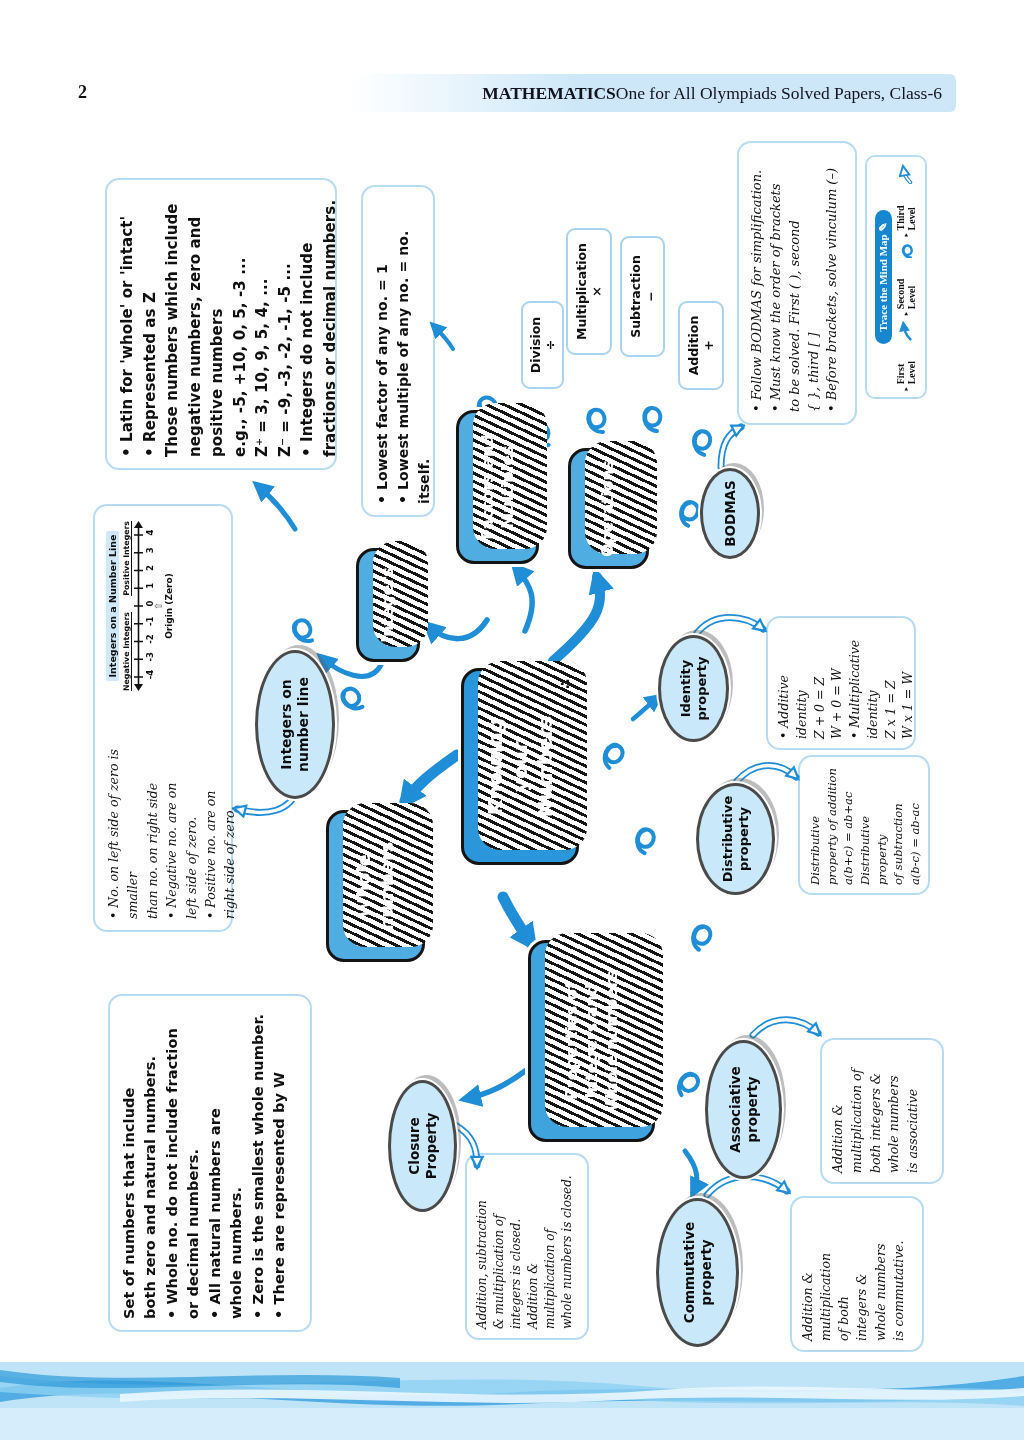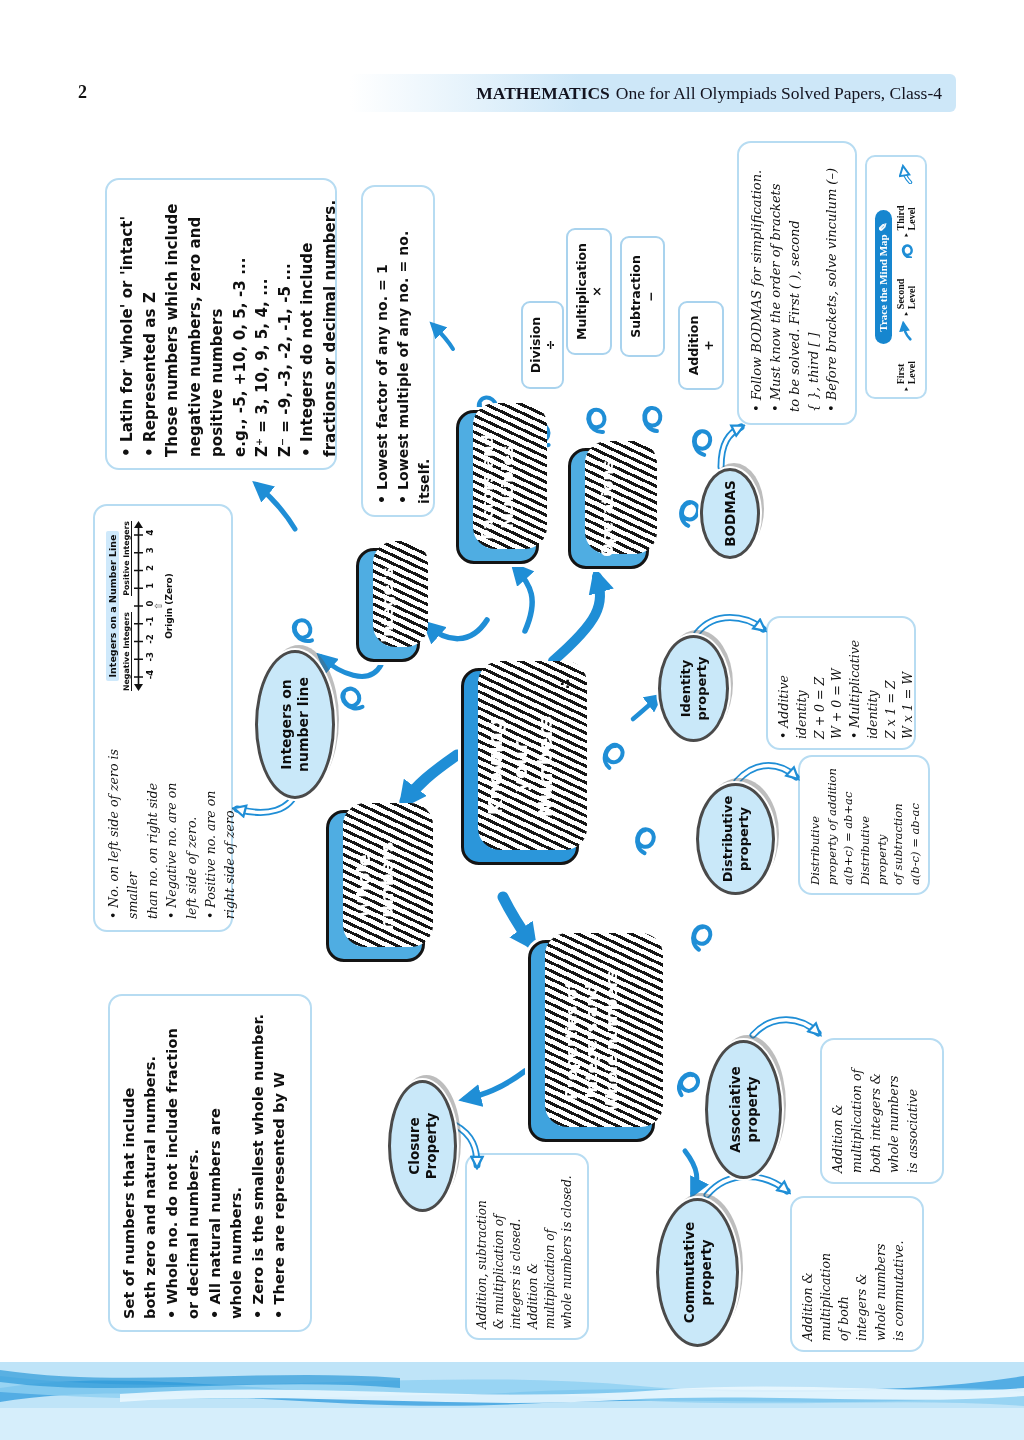--- a/index.html
+++ b/index.html
@@ -6,21 +6,21 @@
   .page{position:relative;width:1024px;height:1440px;background:#ffffff;overflow:hidden;
         font-family:"DejaVu Sans",sans-serif;}
   
   .pageno{position:absolute;left:78px;top:82px;font-family:"Liberation Serif",serif;
           font-weight:bold;font-size:18px;color:#111;}
   .banner{position:absolute;left:350px;top:74px;width:606px;height:38px;
           background:linear-gradient(90deg,rgba(205,231,248,0) 0%,#cde7f8 38%,#cde7f8 100%);
           border-radius:6px;display:flex;align-items:center;justify-content:flex-end;
           padding-right:14px;box-sizing:border-box;font-family:"Liberation Serif",serif;
           font-size:17.5px;color:#13131f;}
-  .banner .bold{font-weight:bold;margin-right:6px;}
+  .banner .bold{font-weight:bold;}
   
   .map{position:absolute;left:85px;top:1365px;width:1230px;height:880px;
        transform:rotate(-90deg);transform-origin:0 0;}
   .map *{box-sizing:border-box;}
   .lines{position:absolute;left:0;top:0;z-index:2;}
   
   .note{position:absolute;background:#fff;border:2px solid #b7dcf2;border-radius:14px;
         padding:9px 11px;color:#101010;z-index:1;}
   .txt{white-space:pre-line;}
   .printed{font-weight:bold;font-size:14.5px;line-height:1.5;letter-spacing:.1px;}
@@ -64,21 +64,21 @@
   .waves{position:absolute;left:0;bottom:0;z-index:0;}
 </style>
 </head>
 <body>
 
 <div class="page">
 
   <div class="pageno">2</div>
   <div class="banner">
     <span class="bold">MATHEMATICS</span>
-    <span>One for All Olympiads Solved Papers, Class-4</span>
+    <span>One for All Olympiads Solved Papers, Class-6</span>
   </div>
 
   <div class="map">
 
     <svg class="lines" width="1230" height="880" viewBox="0 0 1230 880">
       <defs>
         <marker id="mS" viewBox="0 0 10 10" refX="7" refY="5" markerWidth="4.2" markerHeight="4.2" orient="auto">
           <path d="M0,0 L10,5 L0,10 z" fill="#1f8ed6"></path>
           </marker>
         <marker id="mB" viewBox="0 0 10 10" refX="6" refY="5" markerWidth="2.6" markerHeight="2.6" orient="auto">

